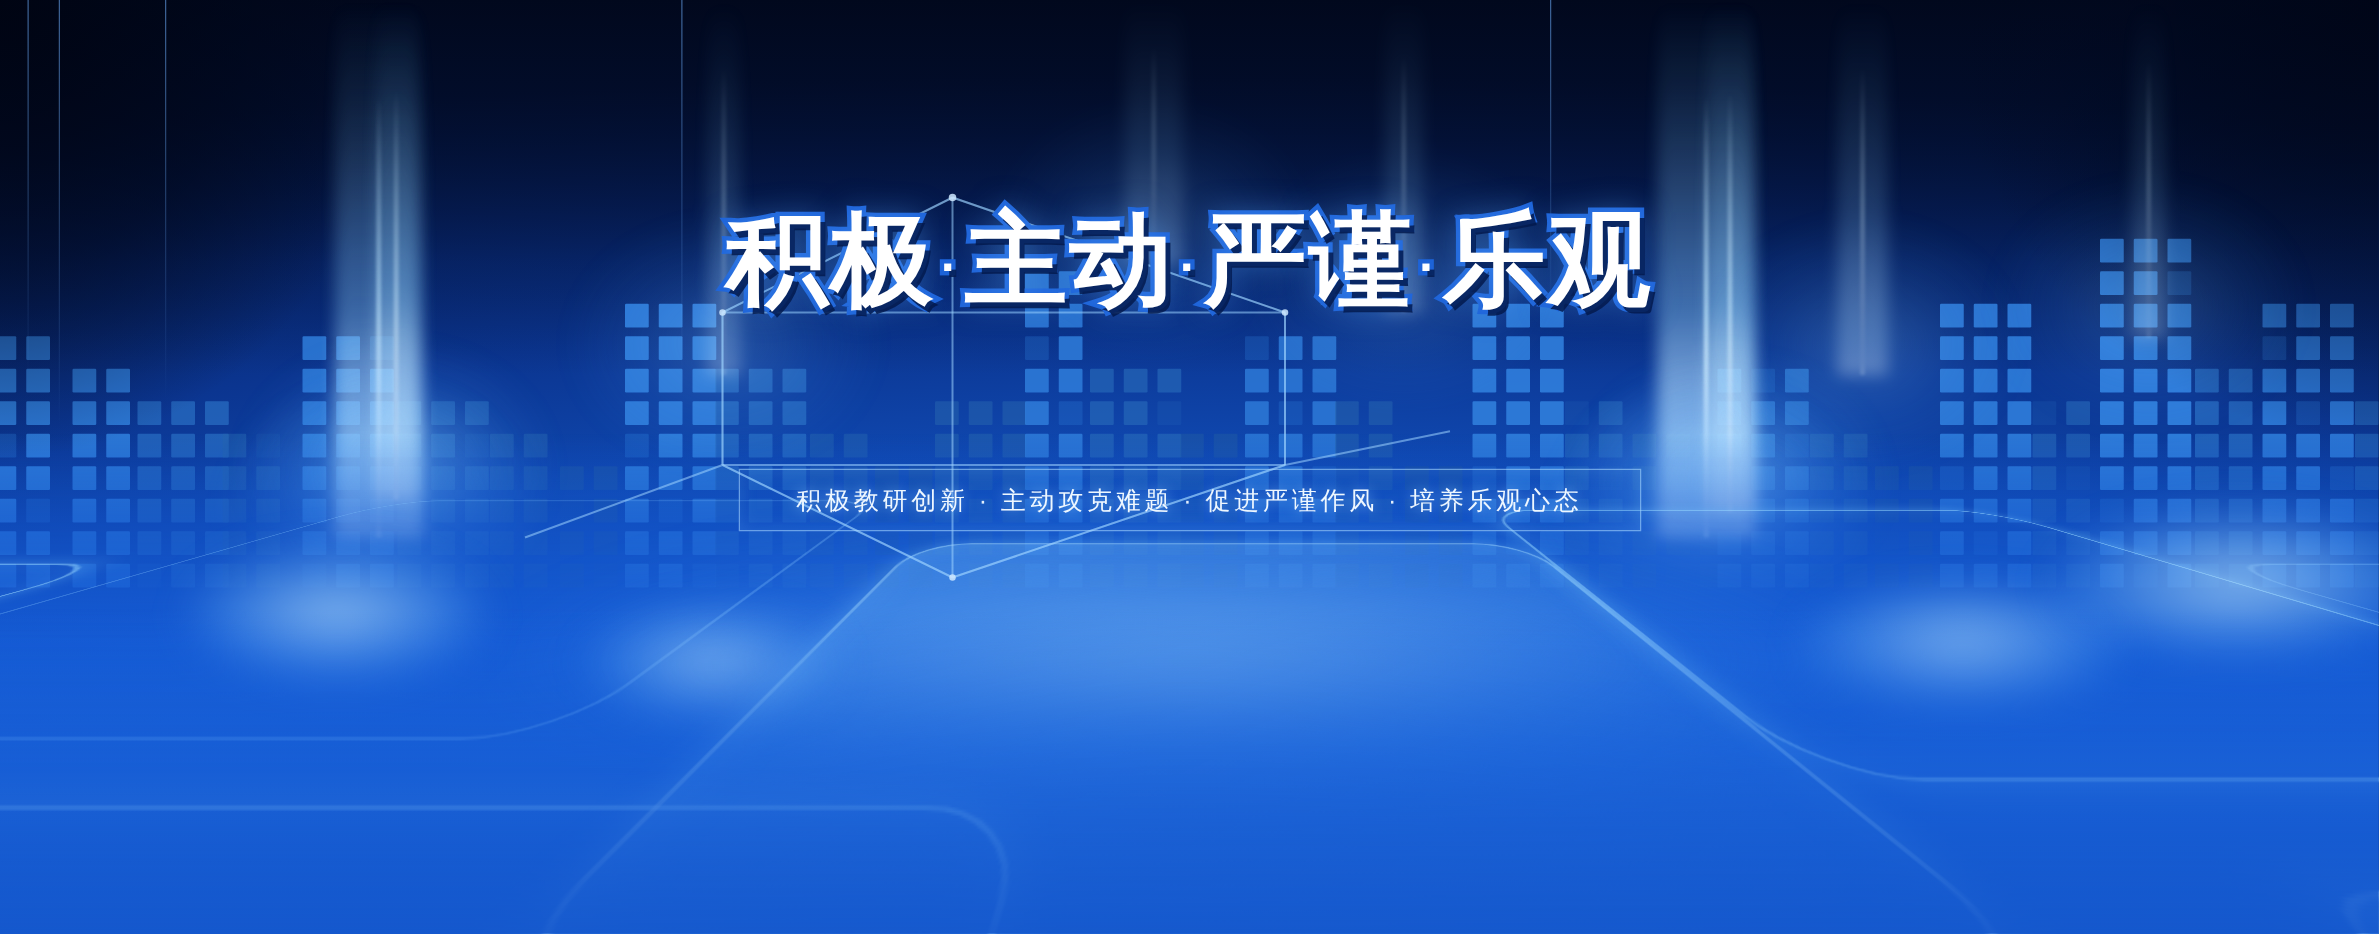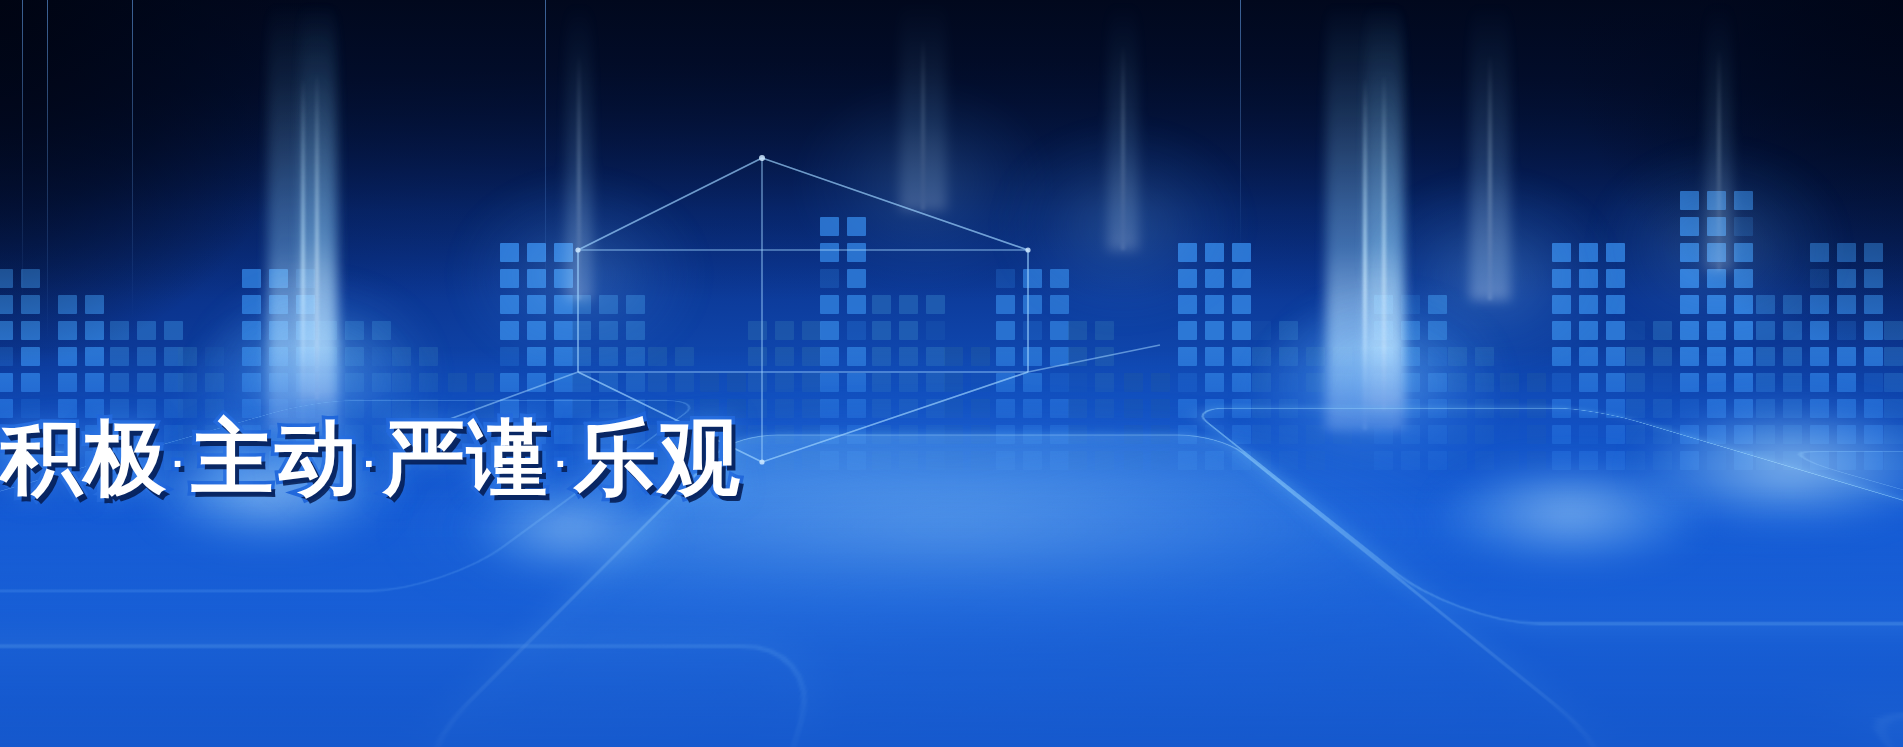--- a/index.html
+++ b/index.html
@@ -103,21 +103,21 @@
     position:absolute;border-radius:50%;filter:blur(16px);
     background:radial-gradient(ellipse at center,rgba(190,232,255,.65) 0%,rgba(120,195,255,.25) 55%,rgba(0,0,0,0) 78%);
   }
 
   
   .hexwrap{position:absolute;left:0;top:0;width:100%;height:100%;pointer-events:none;}
 
   
   .content{
     position:absolute;left:0;top:0;width:100%;height:100%;
-    display:flex;align-items:center;
+    display:flex;flex-direction:column;align-items:center;
   }
 
   .title-main{
     margin-top:168px;
     font-size:82px;line-height:1;
     font-weight:bold;letter-spacing:2px;
     color:#ffffff;
     white-space:nowrap;
     -webkit-text-stroke:7px #1d62d8;
     paint-order:stroke fill;
@@ -1253,14 +1253,19 @@
     </svg>
   </div>
 
   <div class="content">
     <div class="title-main">
       <span>积极</span><span class="dot">·</span><span>主动</span><span class="dot">·</span><span>严谨</span><span class="dot">·</span><span>乐观</span>
     </div>
 
   </div>
 
+  <div class="tagline-frame">
+    <div class="tagline">
+      <span>积极教研创新</span><span class="sep">·</span><span>主动攻克难题</span><span class="sep">·</span><span>促进严谨作风</span><span class="sep">·</span><span>培养乐观心态</span>
+    </div>
+  </div>
 
 </div>
 
 </body></html>

